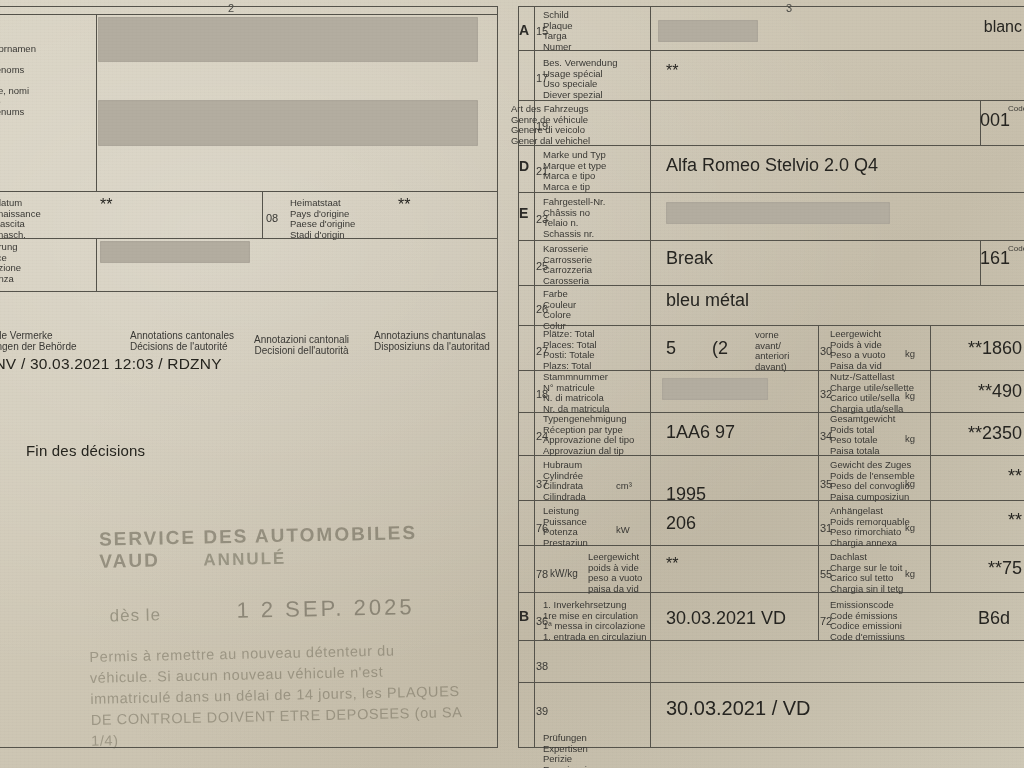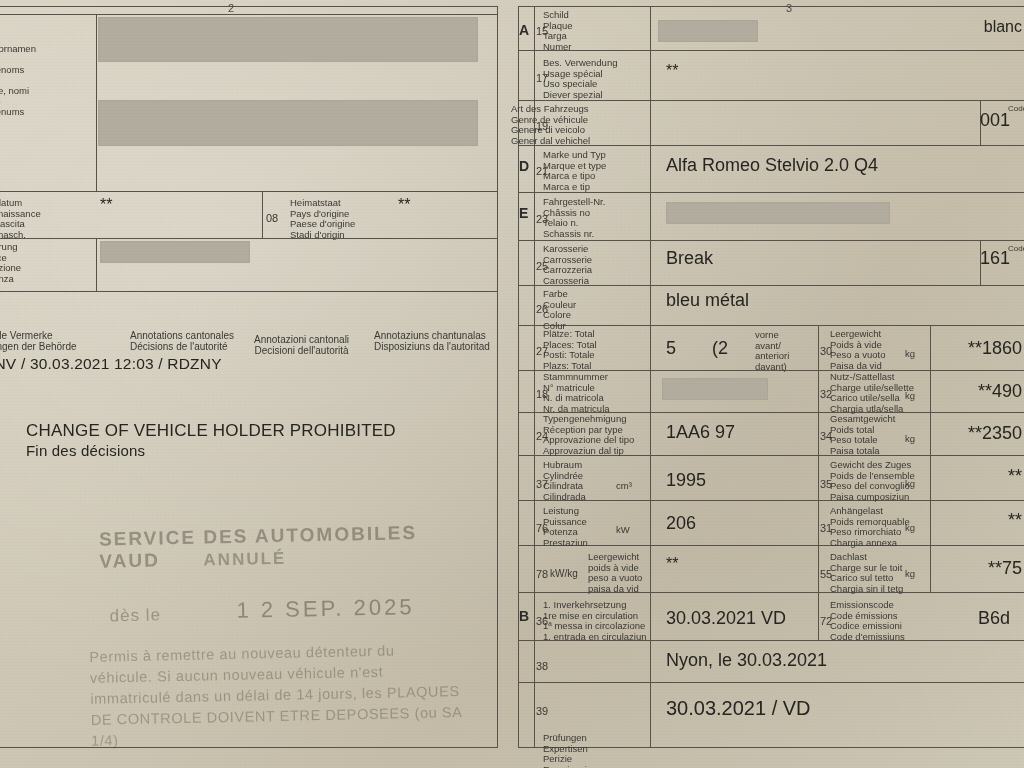--- a/index.html
+++ b/index.html
@@ -239,21 +239,20 @@
 Verfügungen der Behörde</div>
   <div class="lp-head" style="left:130px; top:330px; white-space:pre-line;">Annotations cantonales
 Décisions de l'autorité</div>
   <div class="lp-head" style="left:254px; top:334px; white-space:pre-line;text-align:center;">Annotazioni cantonali
 Decisioni dell'autorità</div>
   <div class="lp-head" style="left:374px; top:330px; white-space:pre-line;">Annotaziuns chantunalas
 Disposiziuns da l'autoritad</div>
 
   <div class="lp-strong" style="left:-38px; top:355px;">MPLNV / 30.03.2021 12:03 / RDZNY</div>
 
-  <div class="lp-strong" style="left:26px; top:421px; font-size:17px;">CHANGE OF VEHICLE HOLDER PROHIBITED</div>
   <div class="lp-strong" style="left:26px; top:442px; font-size:15px;">Fin des décisions</div>
 
   <div id="stamp">
     <div class="s1">SERVICE DES AUTOMOBILES VAUD</div>
     <div class="s2">ANNULÉ</div>
     <div class="s3">dès le</div>
     <div class="s4">1 2 SEP. 2025</div>
     <div class="s5">Permis à remettre au nouveau détenteur du véhicule. Si aucun nouveau véhicule n'est immatriculé dans un délai de 14 jours, les PLAQUES DE CONTROLE DOIVENT ETRE DEPOSEES (ou SA 1/4)</div>
   </div>
 
@@ -388,21 +387,21 @@
 Paisa totala</div>
   <div class="unit" style="left:905px; top:433px;">kg</div>
   <div class="val-r" style="left:880px; top:423px; width:142px; font-size:18px;">**2350</div>
 
   <div class="fieldno" style="left:536px; top:478px;">37</div>
   <div class="lbl" style="left:543px; top:460px;">Hubraum
 Cylindrée
 Cilindrata
 Cilindrada</div>
   <div class="unit" style="left:616px; top:480px;">cm³</div>
-  <div class="val" style="left:666px; top:470px; font-size:18px;">1995</div>
+  <div class="val" style="left:666px; top:484px; font-size:18px;">1995</div>
   <div class="fieldno" style="left:820px; top:478px;">35</div>
   <div class="lbl" style="left:830px; top:460px;">Gewicht des Zuges
 Poids de l'ensemble
 Peso del convoglio
 Paisa cumposiziun</div>
   <div class="unit" style="left:905px; top:478px;">kg</div>
   <div class="val-r" style="left:880px; top:466px; width:142px; font-size:18px;">**</div>
 
   <div class="fieldno" style="left:536px; top:522px;">76</div>
   <div class="lbl" style="left:543px; top:506px;">Leistung
@@ -441,21 +440,20 @@
 1. entrada en circulaziun</div>
   <div class="val" style="left:666px; top:608px; font-size:18px;">30.03.2021 VD</div>
   <div class="fieldno" style="left:820px; top:615px;">72</div>
   <div class="lbl" style="left:830px; top:600px;">Emissionscode
 Code émissions
 Codice emissioni
 Code d'emissiuns</div>
   <div class="val" style="left:978px; top:608px; font-size:18px;">B6d</div>
 
   <div class="fieldno" style="left:536px; top:660px;">38</div>
-  <div class="val" style="left:666px; top:650px; font-size:18px;">Nyon, le 30.03.2021</div>
 
   <div class="fieldno" style="left:536px; top:705px;">39</div>
   <div class="lbl" style="left:543px; top:689px;margin-top:44px;">Prüfungen
 Expertisen
 Perizie
 Examinaziuns</div>
   <div class="val" style="left:666px; top:697px; font-size:20px;">30.03.2021 / VD</div>
 
   <div id="grain"></div>
 </div>

